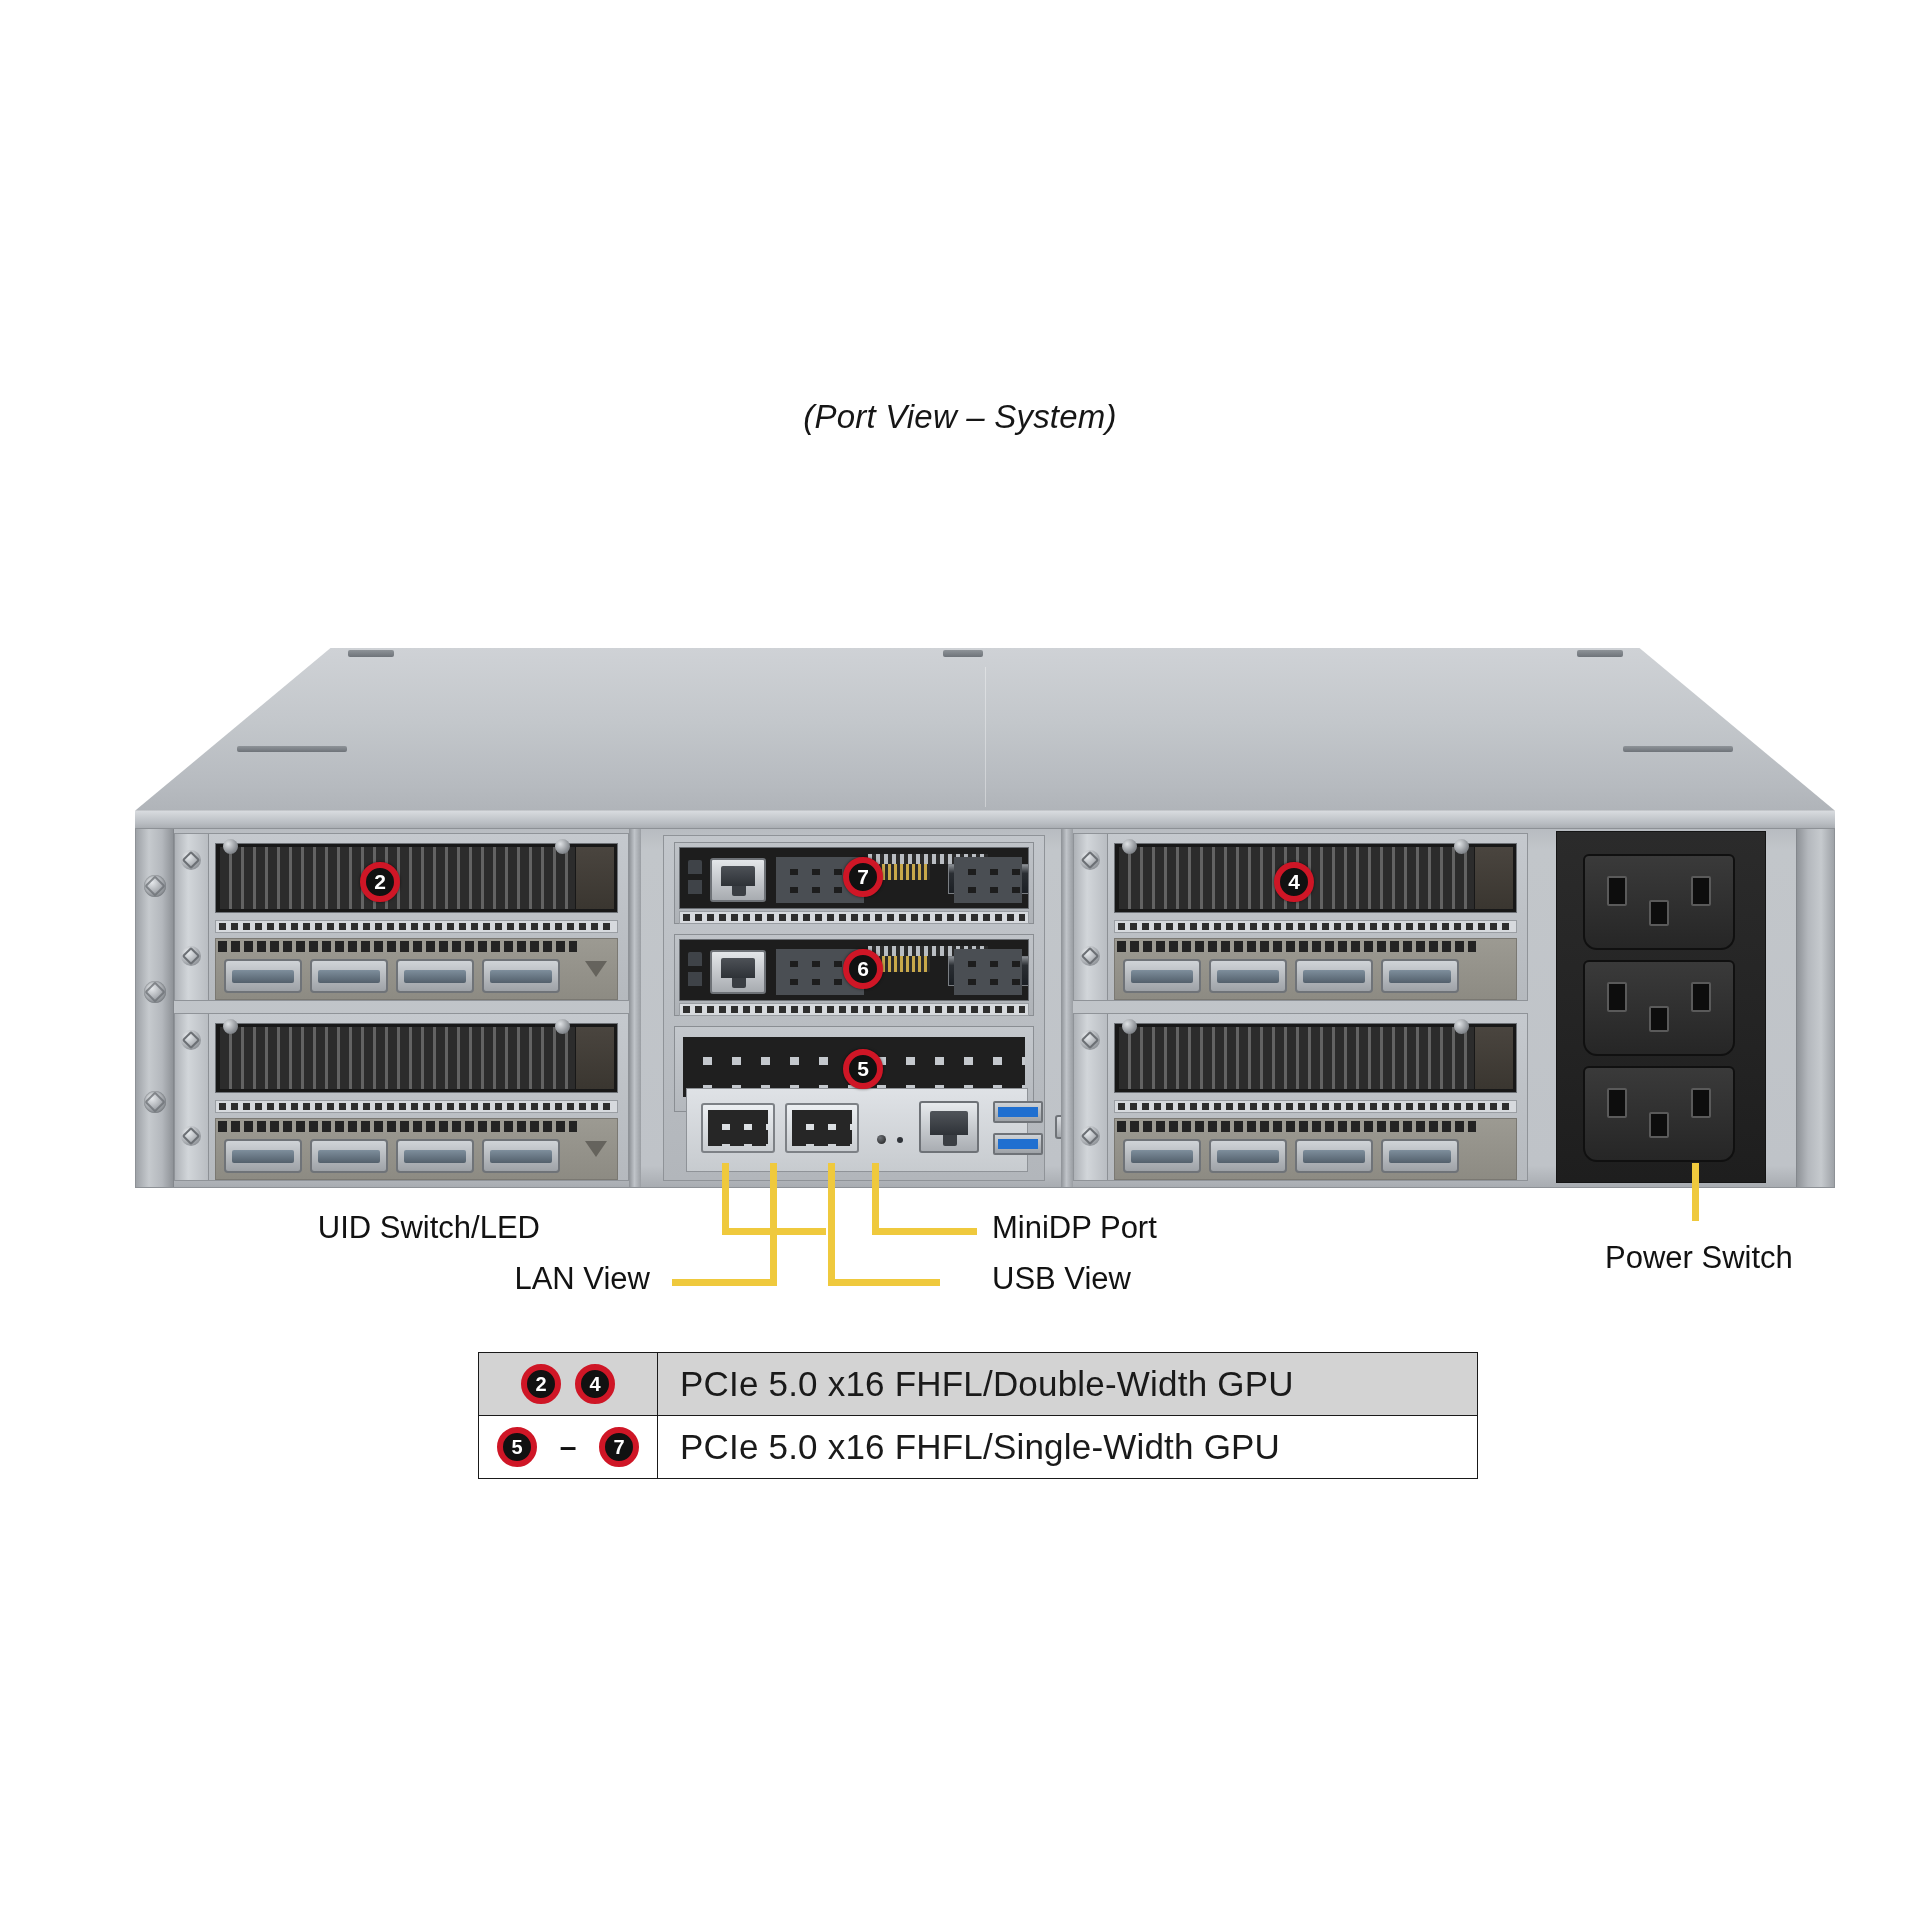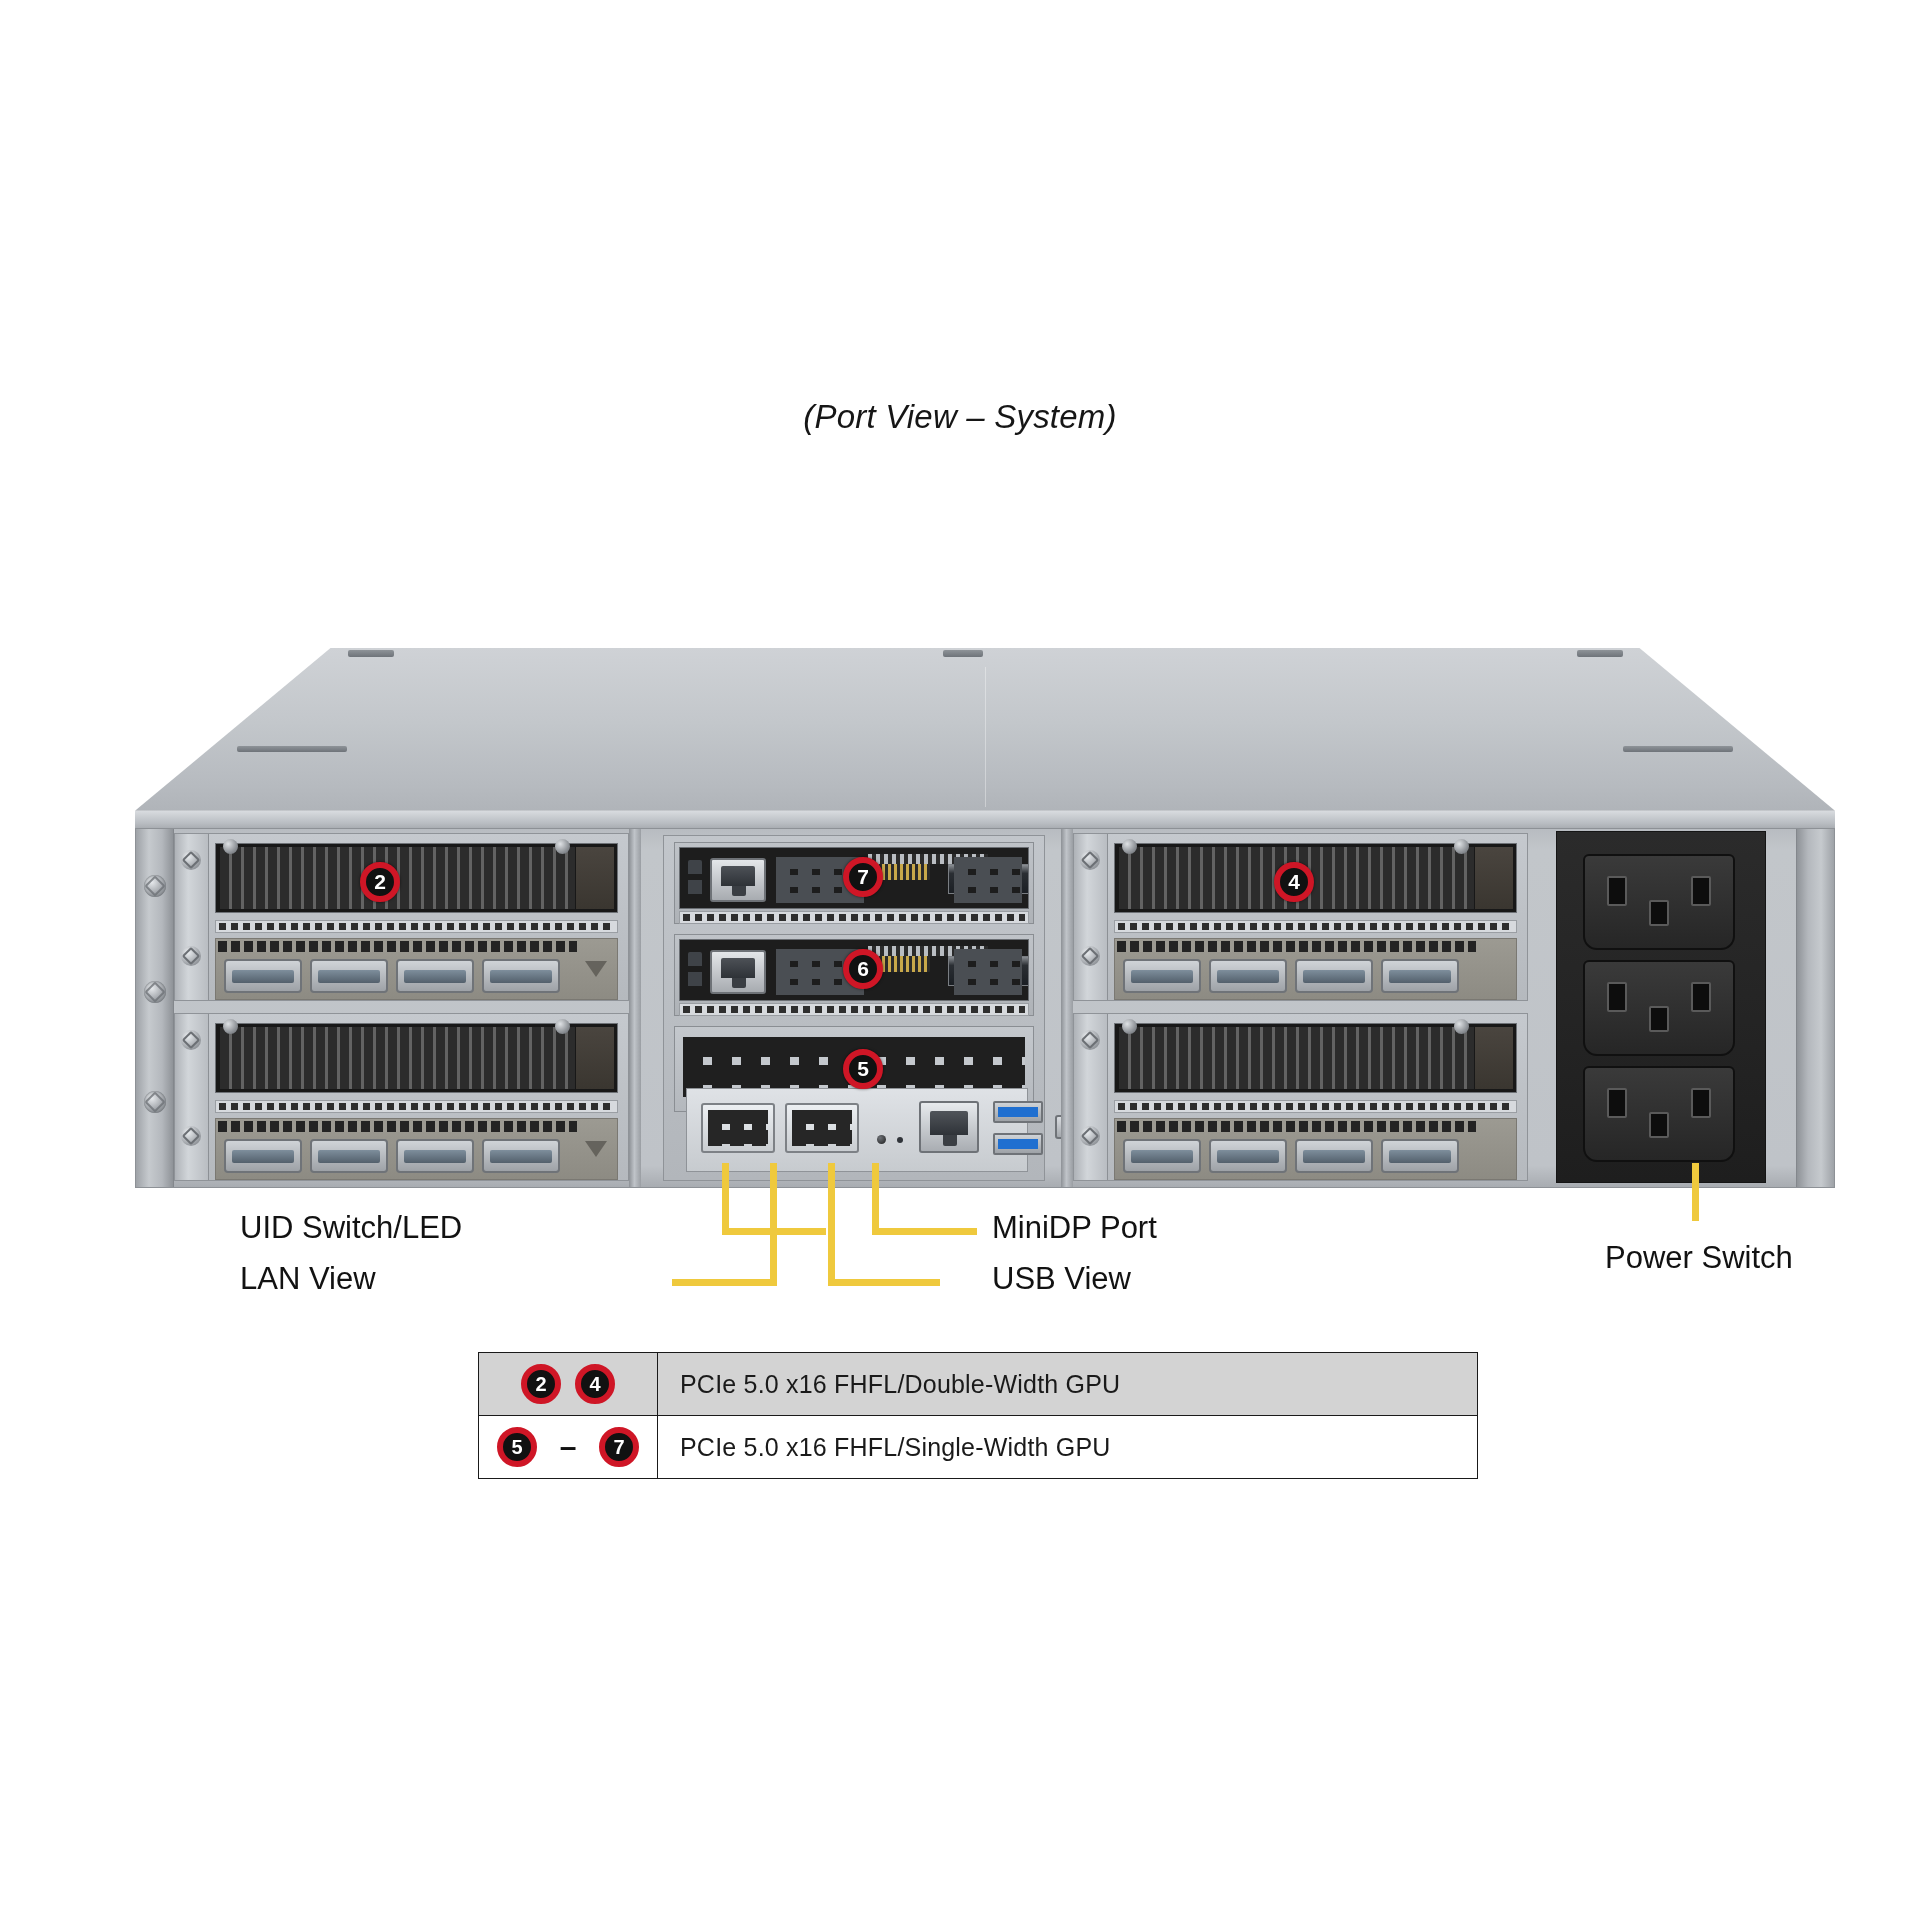--- a/index.html
+++ b/index.html
@@ -172,30 +172,30 @@
 
   
   .badge{position:absolute;width:40px;height:40px;border-radius:50%;
        background:#111;border:6px solid #cf1626;box-sizing:border-box;
        color:#fff;font-size:21px;font-weight:bold;line-height:28px;text-align:center;
        box-shadow:0 0 3px rgba(0,0,0,.6);z-index:20;}
 
   
   .lead{position:absolute;background:#efc93d;z-index:15;}
   .calloutlbl{position:absolute;font-size:31px;color:#121212;white-space:nowrap;z-index:16;}
-  .calloutlbl.r{}
+  .calloutlbl.r{text-align:right;}
 
   
   #slottable{position:absolute;left:478px;top:1352px;width:1000px;
        border-collapse:collapse;}
   #slottable td,#slottable th{border:1px solid #1a1a1a;padding:0;}
   #slottable .hrow td{height:58px;border-bottom:4px solid #000;}
   #slottable .hdr{font-size:27px;font-weight:bold;text-align:center;letter-spacing:.3px;}
   #slottable .numcell{width:178px;height:62px;position:relative;}
-  #slottable .desc{font-size:25px;padding-left:22px;letter-spacing:.2px;}
+  #slottable .desc{font-size:35px;padding-left:22px;letter-spacing:.2px;}
   #slottable .gray td{background:#d3d3d3;}
   #slottable .gray .numcell{background:#d3d3d3;}
   .tbadge{display:inline-block;width:40px;height:40px;border-radius:50%;
        background:#111;border:6px solid #cf1626;box-sizing:border-box;
        color:#fff;font-size:20px;font-weight:bold;line-height:28px;text-align:center;
        vertical-align:middle;}
   .tdash{display:inline-block;width:34px;text-align:center;font-size:30px;font-weight:bold;
        vertical-align:middle;color:#111;}
   .numinner{display:flex;align-items:center;justify-content:center;height:62px;gap:14px;}
 </style>

